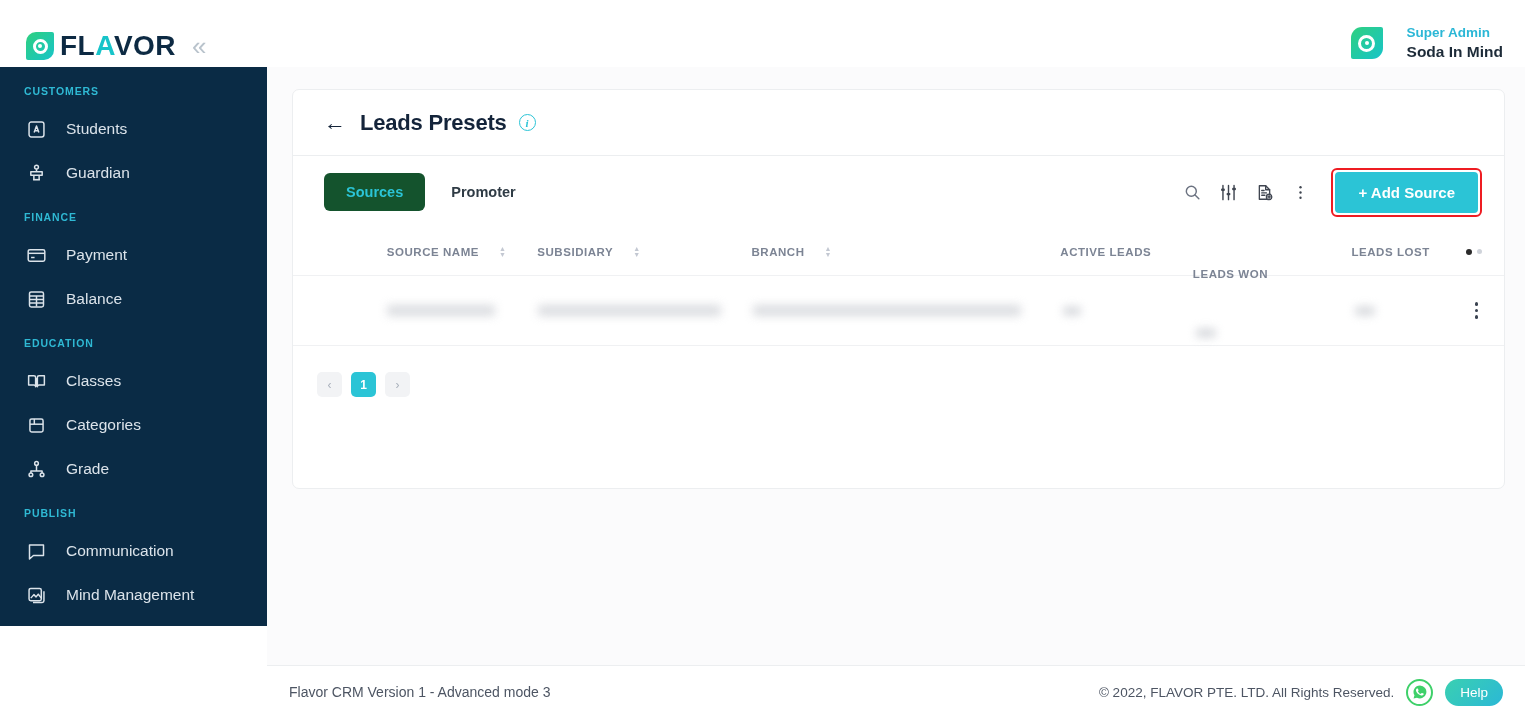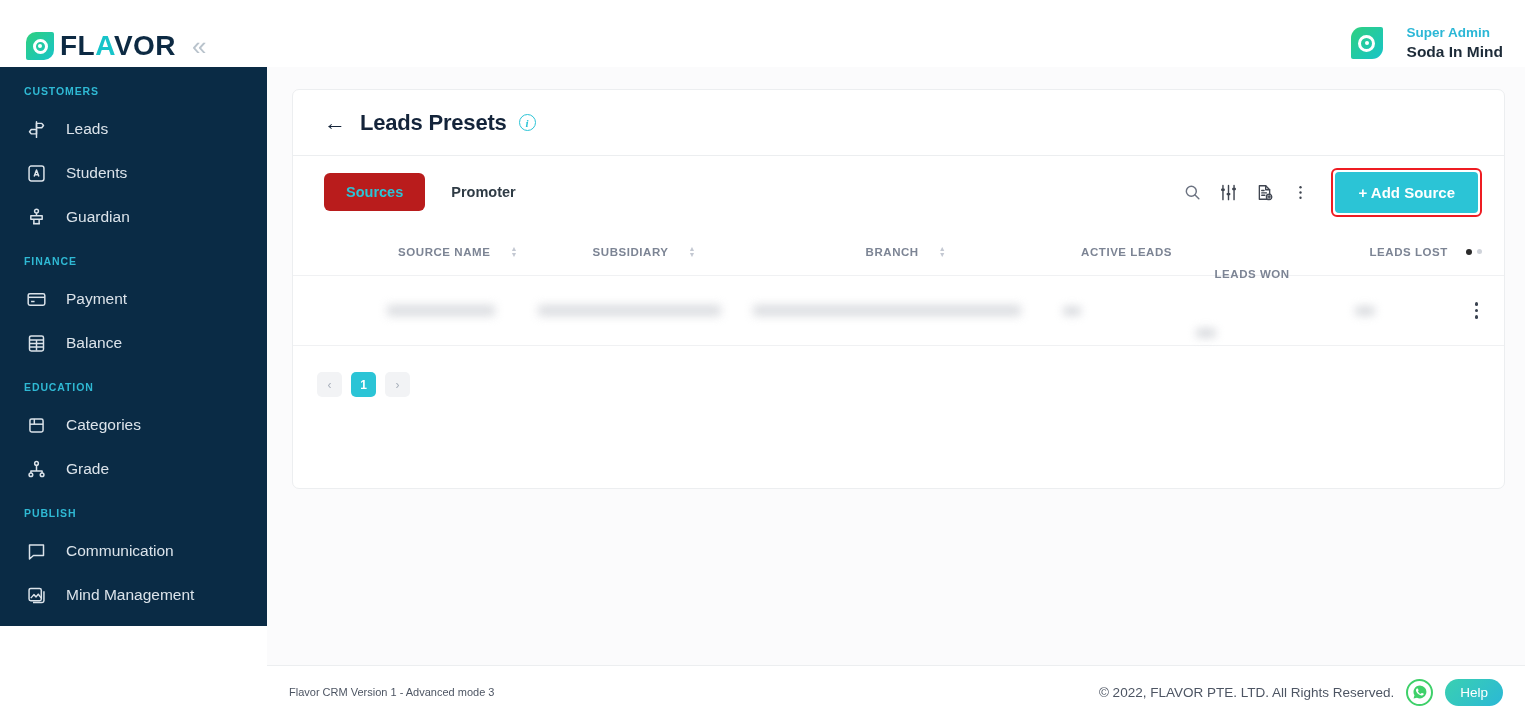--- a/index.html
+++ b/index.html
@@ -110,21 +110,21 @@
 
   .toolbar {
     height: 72px; display: flex; align-items: center;
     padding: 0 22px 0 31px; position: relative;
   }
   .tabs { display: flex; align-items: center; gap: 4px; }
   .tab {
     padding: 11px 22px; font-size: 14.5px; font-weight: 700;
     border-radius: 6px; cursor: pointer; color: #2f3b45;
   }
-  .tab.active { background: #b91c1c; color: #2bc4d6; }
+  .tab.active { background: #14532d; color: #2bc4d6; }
   .toolbar-right {
     margin-left: auto; display: flex; align-items: center; gap: 17px;
   }
   .tool-ico { cursor: pointer; display: flex; align-items: center; }
   .tool-ico svg { width: 19px; height: 19px; }
   .add-btn-wrap {
     border: 2.5px solid #ee1c22; border-radius: 6px;
     padding: 2px; margin-left: 4px;
   }
   .add-btn {
@@ -144,21 +144,21 @@
   .tbl-row {
     display: flex; align-items: center; height: 70px;
     padding: 0 22px 0 24px; border-bottom: 1px solid #f0f1f3;
   }
   .cb {
     width: 24px; height: 24px; border-radius: 5px;
     background: #efefef; flex: 0 0 24px; cursor: pointer;
   }
   .th {
     font-size: 11.5px; font-weight: 700; color: #7c8494;
-    letter-spacing: 0.55px; display: flex; align-items: center; gap: 20px; justify-content: center;
+    letter-spacing: 0.55px; display: flex; align-items: center; gap: 20px;
   }
   .sort {
     display: inline-flex; flex-direction: column; gap: 2px;
     color: #c3c8d2; font-size: 7px; line-height: 6px;
   }
   .c-sel   { width: 70px; }
   .c-name  { width: 143px; }
   .c-sub   { width: 215px; margin-left: 8px; }
   .c-brn   { width: 310px; }
   .c-act   { width: 133px; }
@@ -187,21 +187,21 @@
     font-size: 12px; color: #a9b0bb; cursor: pointer;
   }
   .pg.active { background: #2bc4d6; color: #ffffff; font-weight: 600; }
 
   
   .footer {
     position: absolute; left: 267px; bottom: 0; width: 1258px; height: 53px;
     background: #ffffff; border-top: 1px solid #eceef0;
     display: flex; align-items: center; padding: 0 22px 0 22px;
   }
-  .foot-left { font-size: 11px; color: #4d5563; }
+  .foot-left { font-size: 14px; color: #4d5563; }
   .foot-right { margin-left: auto; display: flex; align-items: center; gap: 12px; }
   .foot-copy { font-size: 13.5px; color: #4d5563; }
   .wa {
     width: 27px; height: 27px; border-radius: 50%;
     background: #ffffff; border: 2px solid #3fd06a;
     display: flex; align-items: center; justify-content: center; cursor: pointer;
   }
   .wa svg { width: 16px; height: 16px; }
   .help-btn {
     background: linear-gradient(135deg, #3ad0b1 0%, #2bb8d6 100%);
@@ -239,30 +239,20 @@
         <div class="user-name">Soda In Mind</div>
       </div>
     </div>
   </div>
 
   <div class="sidebar">
 
     <div class="side-group-label">CUSTOMERS</div>
     <div class="side-item">
       <span class="ico">
-          <svg viewBox="0 0 24 24" fill="none" stroke="#dbe3ea" stroke-width="1.7" stroke-linecap="round" stroke-linejoin="round">
-            <path d="M12 3v18"></path>
-            <path d="M12 5h6l2 2.5L18 10h-6z"></path>
-            <path d="M12 12H6l-2 2.5L6 17h6z"></path>
-          </svg>
-        </span>
-      <span class="side-label">Leads</span>
-    </div>
-    <div class="side-item">
-      <span class="ico">
           <svg viewBox="0 0 24 24" fill="none" stroke="#dbe3ea" stroke-width="1.7" stroke-linejoin="round">
             <rect x="3.5" y="3.5" width="17" height="17" rx="2.5"></rect>
             <path d="M9.3 15.5 12 8l2.7 7.5M10.3 13.3h3.4"></path>
           </svg>
         </span>
       <span class="side-label">Students</span>
     </div>
     <div class="side-item">
       <span class="ico">
           <svg viewBox="0 0 24 24" fill="none" stroke="#dbe3ea" stroke-width="1.7" stroke-linejoin="round">
@@ -293,20 +283,30 @@
           <svg viewBox="0 0 24 24" fill="none" stroke="#dbe3ea" stroke-width="1.7" stroke-linejoin="round">
             <rect x="4" y="3.5" width="16" height="17" rx="2"></rect>
             <path d="M4 8h16M4 12h16M4 16h16M12 8v12"></path>
           </svg>
         </span>
       <span class="side-label">Balance</span>
     </div>
 
     <div class="side-gap"></div>
     <div class="side-group-label">EDUCATION</div>
+    <div class="side-item">
+      <span class="ico">
+          <svg viewBox="0 0 24 24" fill="none" stroke="#dbe3ea" stroke-width="1.7" stroke-linejoin="round">
+            <path d="M3 5.5h6a2 2 0 0 1 2 2V18a2 2 0 0 0-2-2H3z"></path>
+            <path d="M21 5.5h-6a2 2 0 0 0-2 2V18a2 2 0 0 1 2-2h6z"></path>
+            <path d="M12 8v10"></path>
+          </svg>
+        </span>
+      <span class="side-label">Classes</span>
+    </div>
     <div class="side-item">
       <span class="ico">
           <svg viewBox="0 0 24 24" fill="none" stroke="#dbe3ea" stroke-width="1.7" stroke-linejoin="round">
             <path d="M6.5 4.5h11a2 2 0 0 1 2 2v11a2 2 0 0 1-2 2h-11a2 2 0 0 1-2-2v-11a2 2 0 0 1 2-2z"></path>
             <path d="M4.5 10.5h15"></path>
             <path d="M9.5 4.5v6"></path>
           </svg>
         </span>
       <span class="side-label">Categories</span>
     </div>

